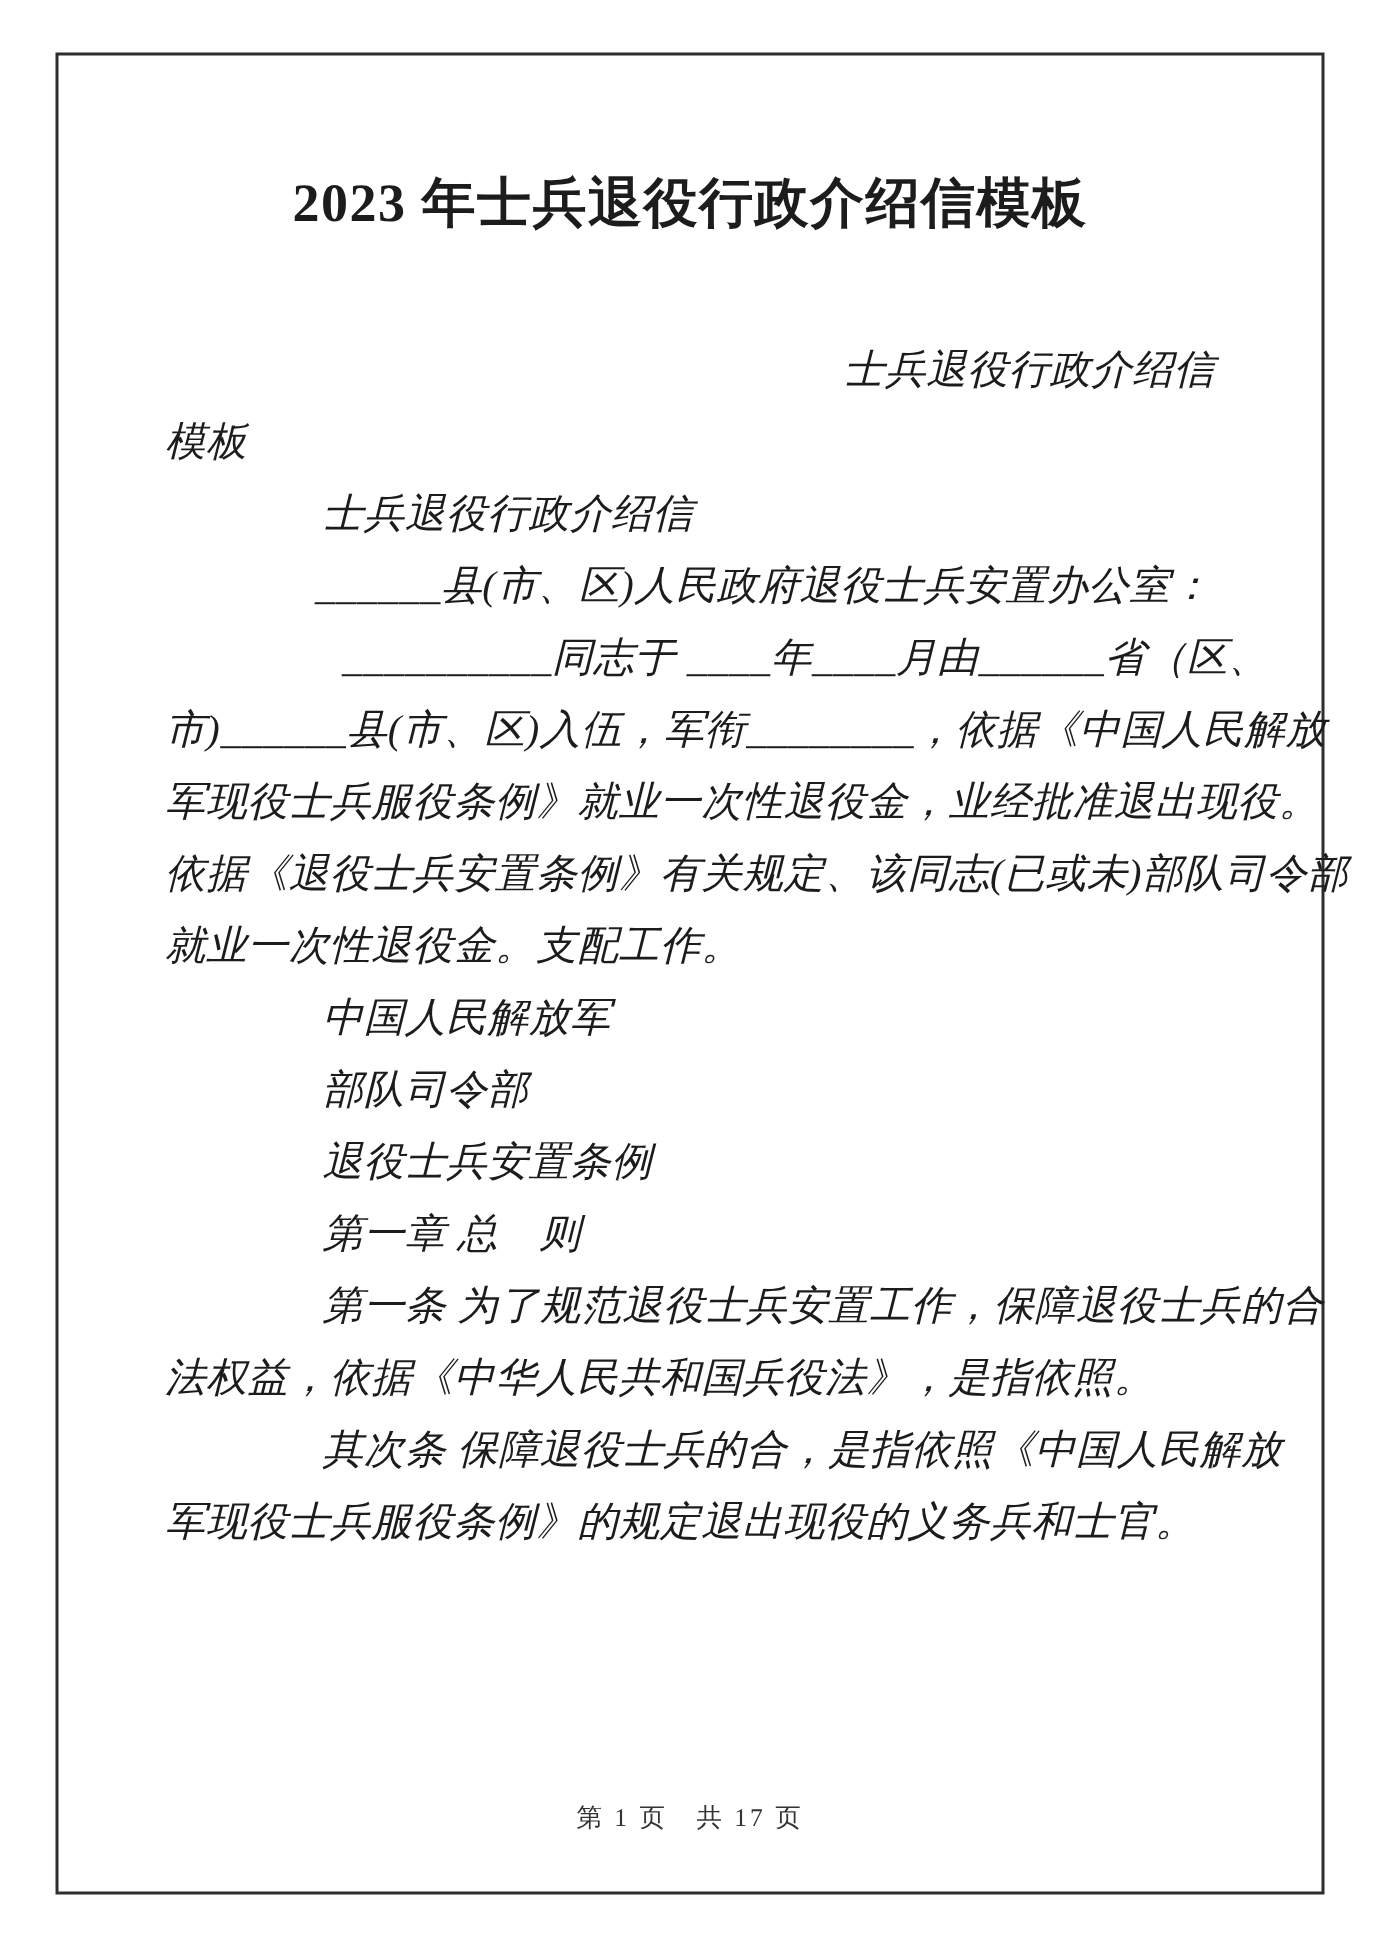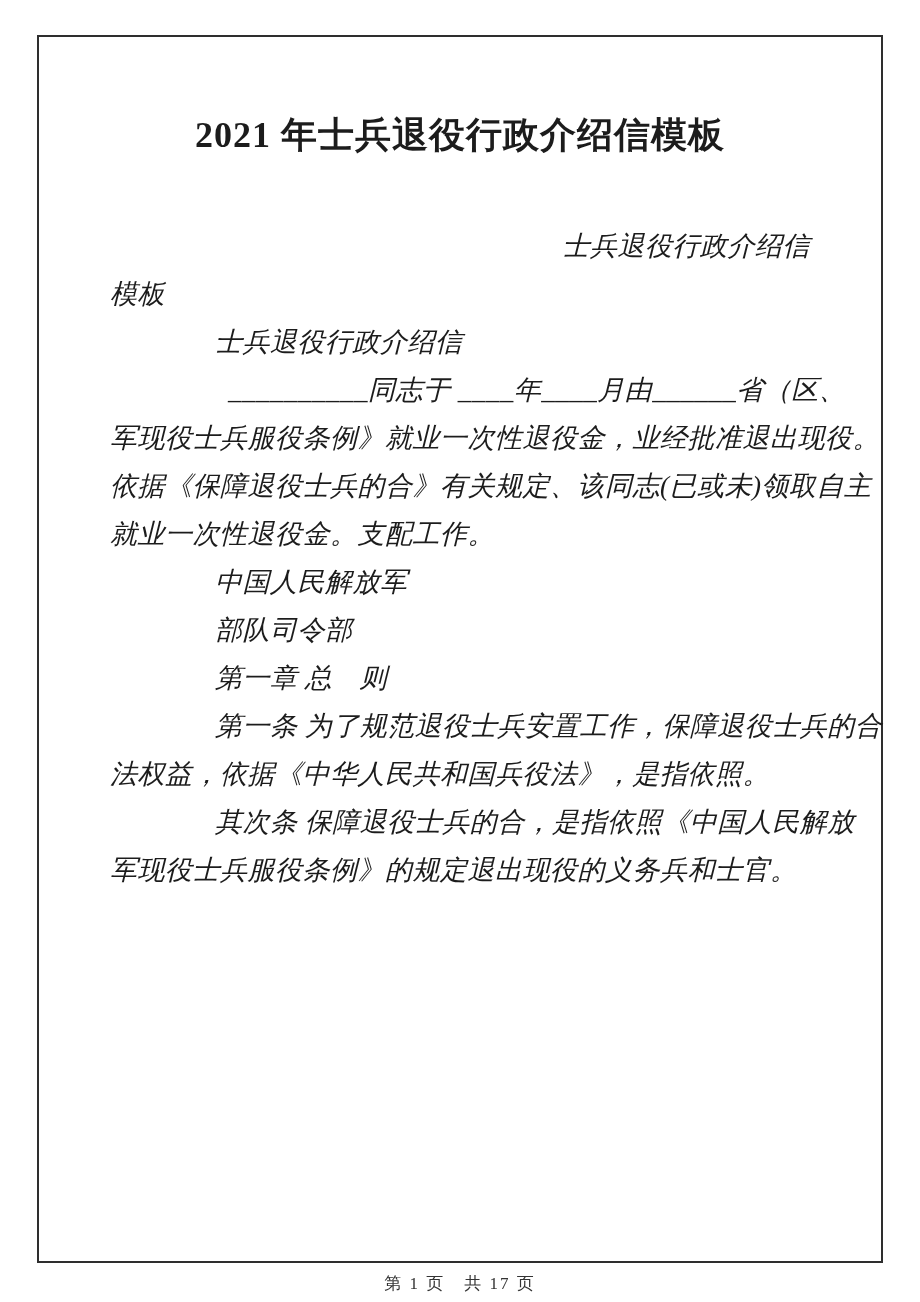--- a/index.html
+++ b/index.html
@@ -47,46 +47,49 @@
     font-style: italic;
   }
   .first-body-line { margin-top: 64px; }
   .right  { text-align: right; }
   .indent    { padding-left: 105px; }
   .indent-sm { padding-left: 100px; }
   .indent-md { padding-left: 118px; }
   .footer {
     position: absolute;
     left: 0;
-    top: 1272px;
+    top: 1200px;
     width: 920px;
     text-align: center;
     font-size: 17px;
     color: #333333;
     letter-spacing: 2px;
   }
 </style>
 </head>
 <body>
 
 <div class="page">
   <div class="border-box"></div>
 
   <div class="content">
-    <div class="doc-title">2021 年士兵退役行政介绍信模板</div>
+    <div class="doc-title">2023 年士兵退役行政介绍信模板</div>
 
     <div class="line right first-body-line">士兵退役行政介绍信</div>
     <div class="line">模板</div>
     <div class="line indent">士兵退役行政介绍信</div>
+    <div class="line indent-sm">______县(市、区)人民政府退役士兵安置办公室：</div>
     <div class="line indent-md">__________同志于 ____年____月由______省（区、</div>
+    <div class="line">市)______县(市、区)入伍，军衔________，依据《中国人民解放</div>
     <div class="line">军现役士兵服役条例》就业一次性退役金，业经批准退出现役。</div>
-    <div class="line">依据《保障退役士兵的合》有关规定、该同志(已或未)领取自主</div>
+    <div class="line">依据《退役士兵安置条例》有关规定、该同志(已或未)部队司令部</div>
     <div class="line">就业一次性退役金。支配工作。</div>
     <div class="line indent">中国人民解放军</div>
     <div class="line indent">部队司令部</div>
+    <div class="line indent">退役士兵安置条例</div>
     <div class="line indent">第一章 总　则</div>
     <div class="line indent">第一条  为了规范退役士兵安置工作，保障退役士兵的合</div>
     <div class="line">法权益，依据《中华人民共和国兵役法》，是指依照。</div>
     <div class="line indent">其次条  保障退役士兵的合，是指依照《中国人民解放</div>
     <div class="line">军现役士兵服役条例》的规定退出现役的义务兵和士官。</div>
   </div>
 
   <div class="footer">第 1 页　共 17 页</div>
 </div>
 

